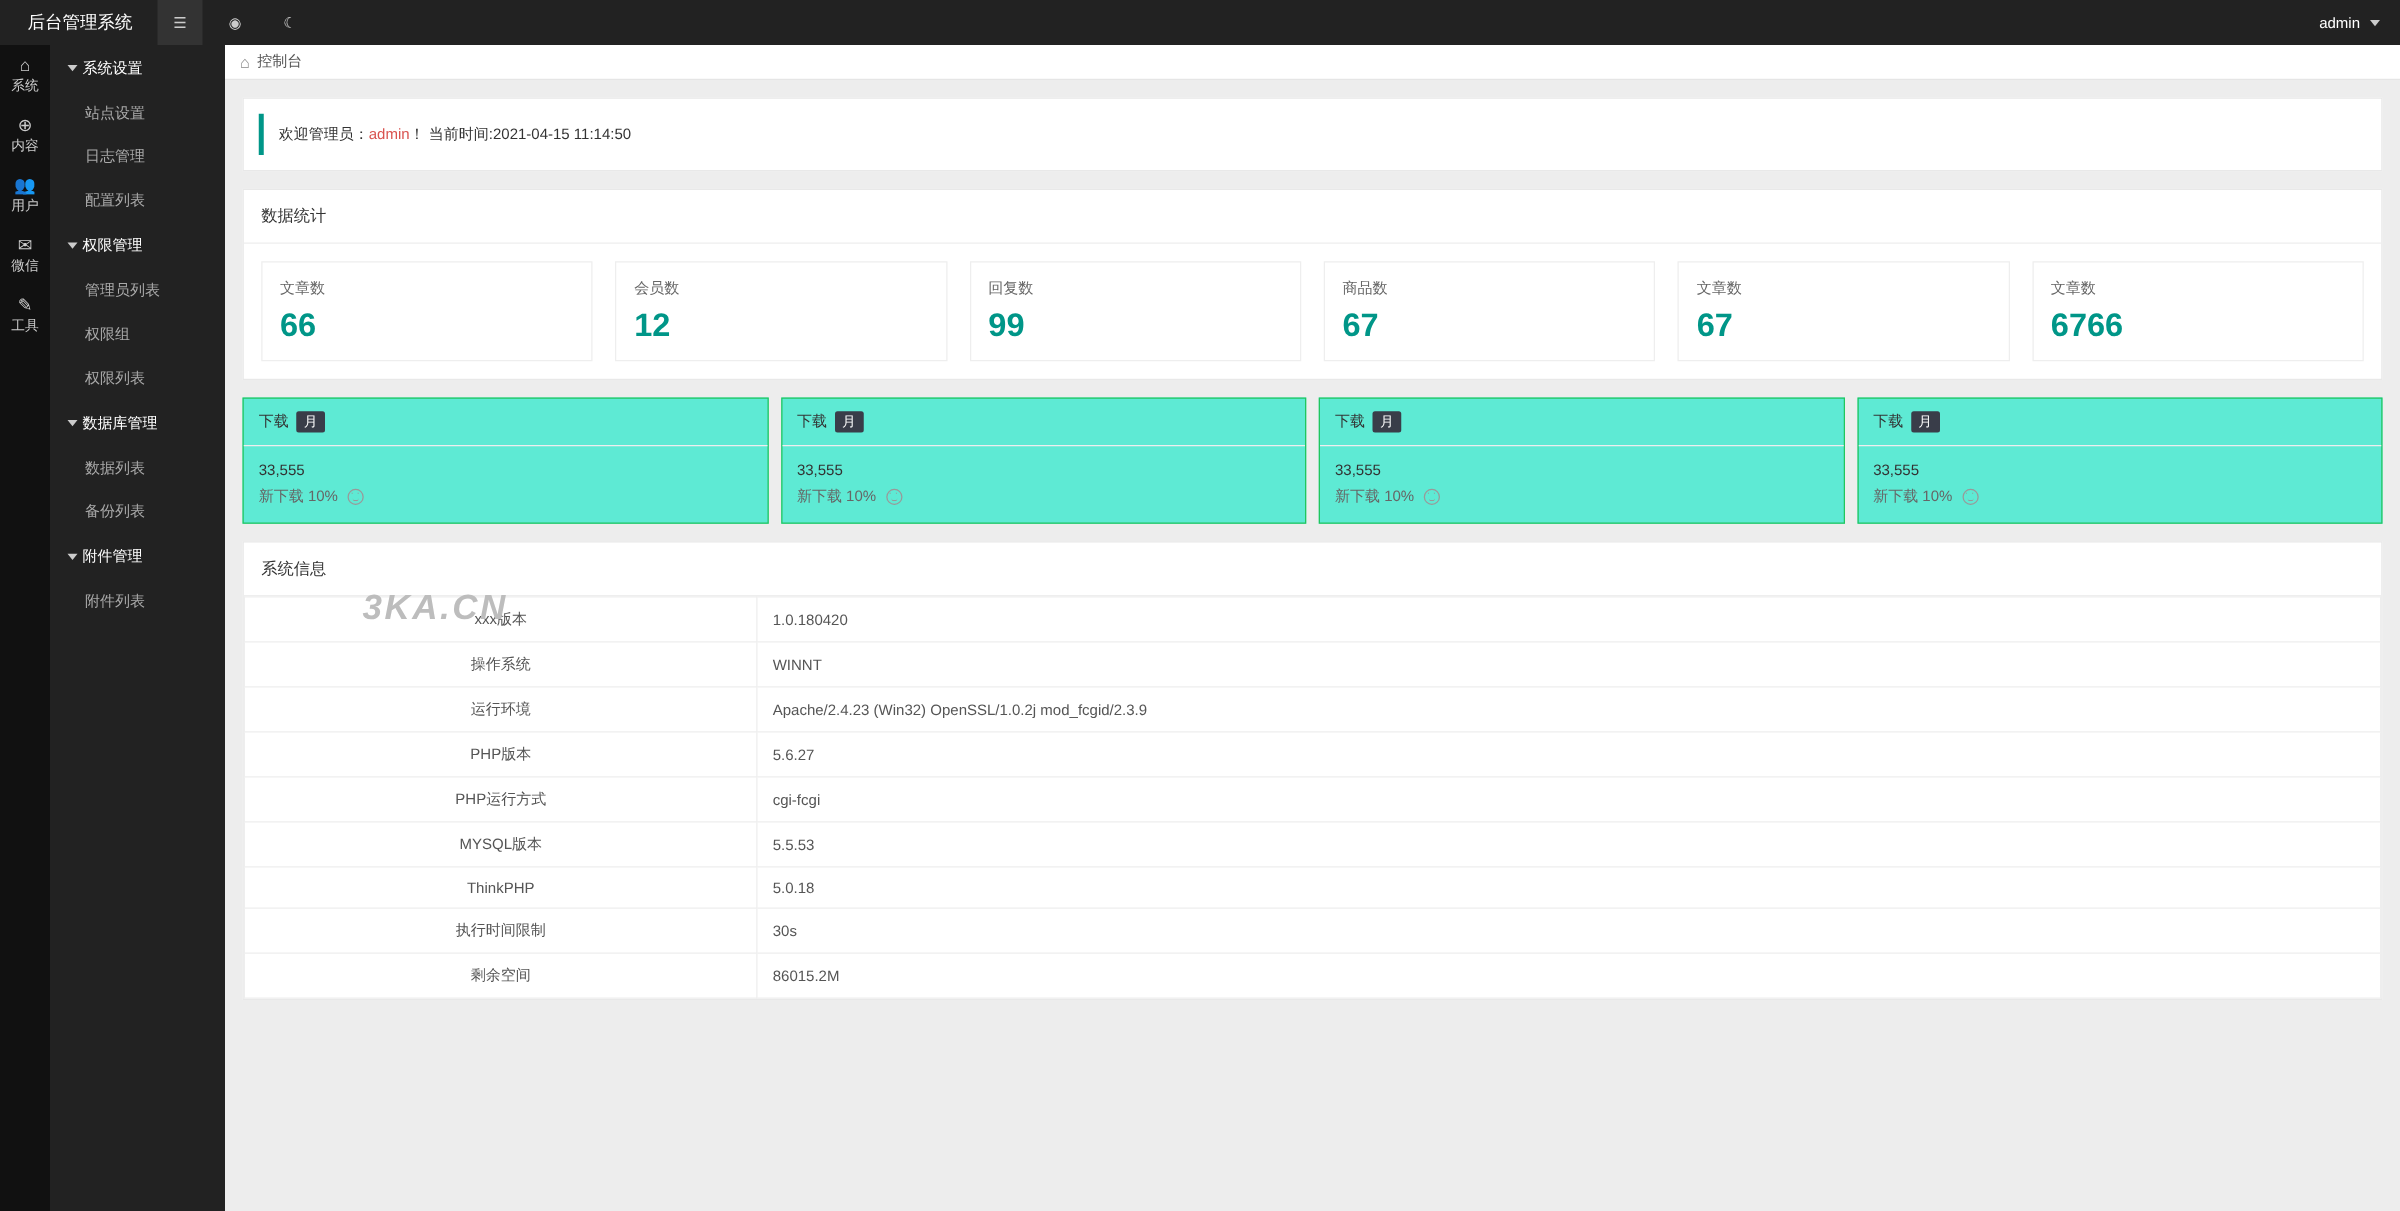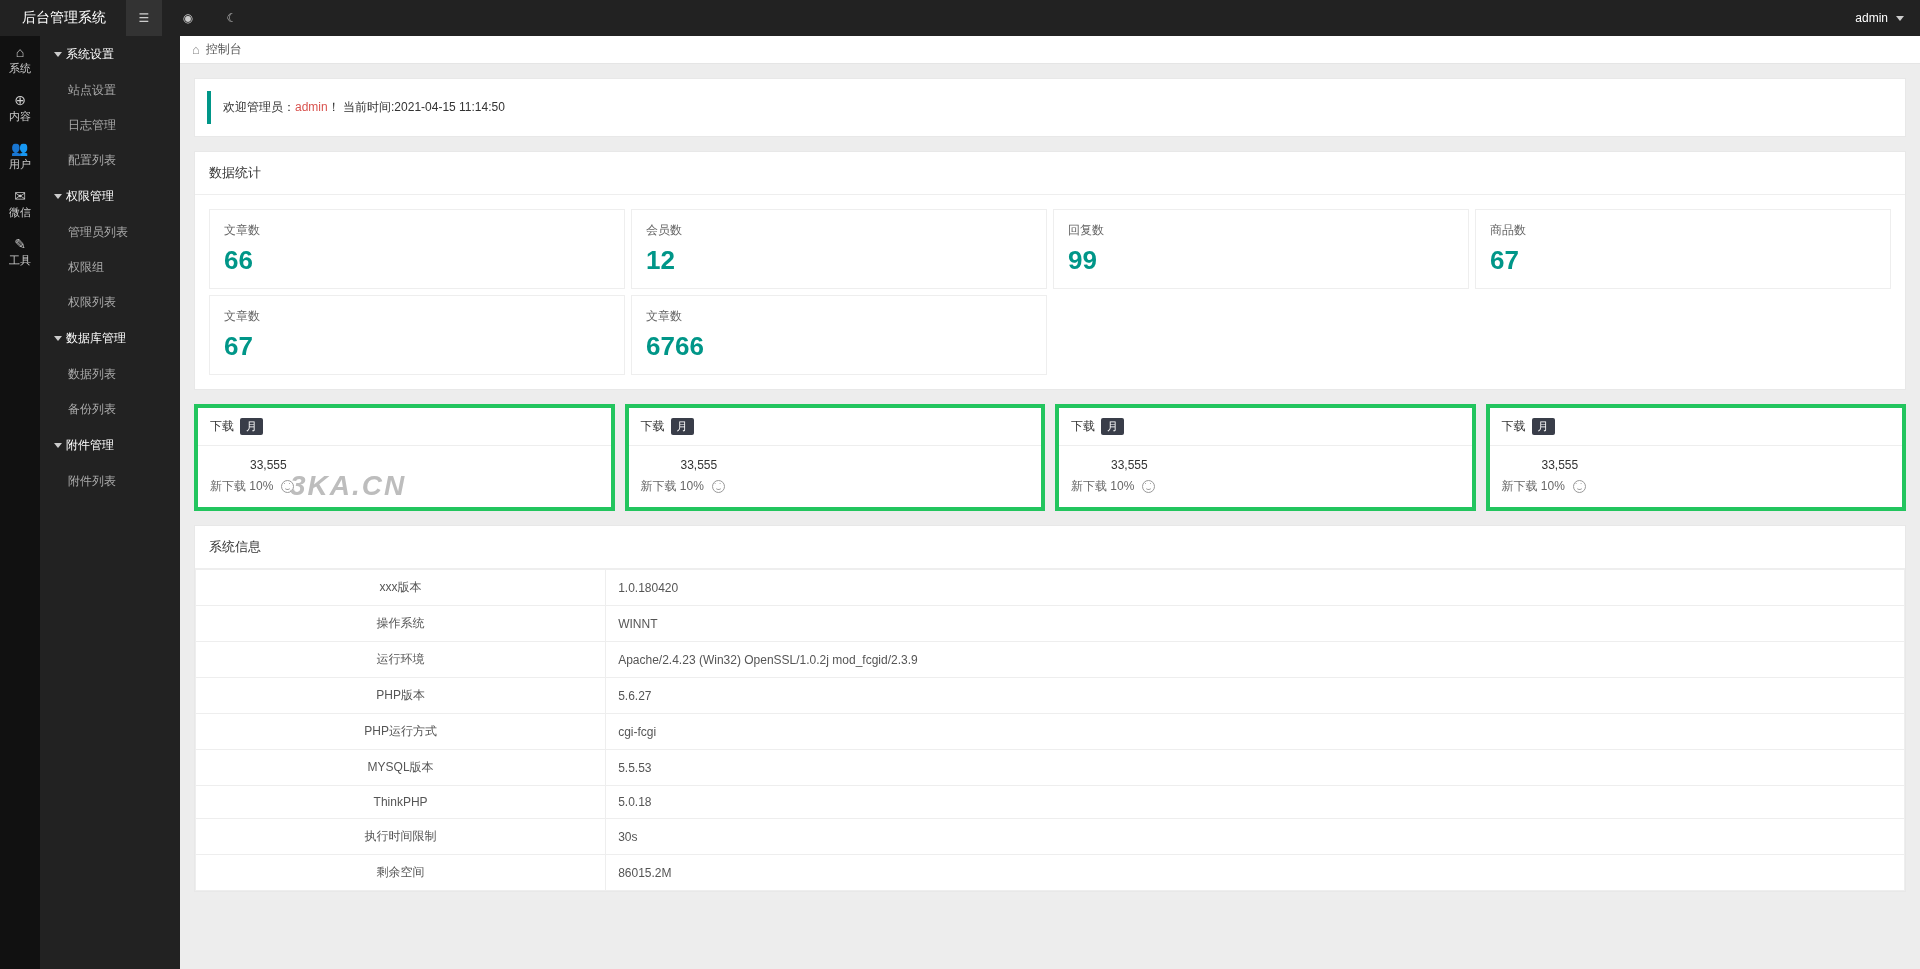--- a/index.html
+++ b/index.html
@@ -30,31 +30,31 @@
 .content { flex: 1; overflow-y: auto; background: #ededed; padding: 14px; }
 
 .alert-box { background: #fff; padding: 12px; border: 1px solid #e8e8e8; }
 .alert-inner { border-left: 4px solid #009688; padding: 8px 12px; font-size: 12px; color: #333; }
 .alert-inner .admin-name { color: #d9534f; }
 
 .panel { background: #fff; margin-top: 14px; border: 1px solid #e8e8e8; }
 .panel-header { padding: 12px 14px; font-size: 13px; color: #333; border-bottom: 1px solid #eee; }
 .panel-body { padding: 14px; }
 
-.stats-grid { display: grid; grid-template-columns: repeat(4, 1fr); gap: 6px; }
+.stats-grid { display: grid; grid-template-columns: repeat(6, 1fr); gap: 18px; }
 .stat-card { border: 1px solid #eee; padding: 12px 14px; }
 .stat-label { font-size: 12px; color: #666; margin-bottom: 6px; }
 .stat-value { font-size: 26px; color: #009688; font-weight: 700; }
 
 .download-grid { display: grid; grid-template-columns: repeat(4, 1fr); gap: 10px; margin-top: 14px; }
-.dl-card { background: #ffffff; border: 4px solid #22c55e; }
+.dl-card { background: #5eead4; border: 1px solid #22c55e; }
 .dl-header { padding: 10px 12px; border-bottom: 1px solid #eee; font-size: 12px; display: flex; align-items: center; gap: 6px; }
 .badge { background: #393d49; color: #fff; font-size: 11px; padding: 1px 6px; border-radius: 2px; }
 .dl-body { padding: 12px; font-size: 12px; color: #333; }
-.dl-num { margin-bottom: 6px; margin-left: 40px; }
+.dl-num { margin-bottom: 6px; }
 .dl-sub { color: #666; display: flex; align-items: center; gap: 8px; }
 .smile { display: inline-block; width: 13px; height: 13px; border: 1px solid #999; border-radius: 50%; position: relative; }
 .smile::before { content: "· ·"; position: absolute; top: -2px; left: 1px; font-size: 8px; letter-spacing: 0px; color: #999; }
 .smile::after { content: ""; position: absolute; bottom: 2px; left: 3px; width: 5px; height: 3px; border-bottom: 1px solid #999; border-radius: 0 0 5px 5px; }
 
 .sys-table { width: 100%; border-collapse: collapse; }
 .sys-table td { border: 1px solid #eee; padding: 9px 12px; font-size: 12px; color: #555; }
 .sys-table td:first-child { width: 24%; text-align: center; }
 
 .watermark { position: fixed; top: 470px; left: 290px; font-size: 28px; font-weight: bold; color: #bdbdbd; font-style: italic; letter-spacing: 2px; pointer-events: none; z-index: 5; }

